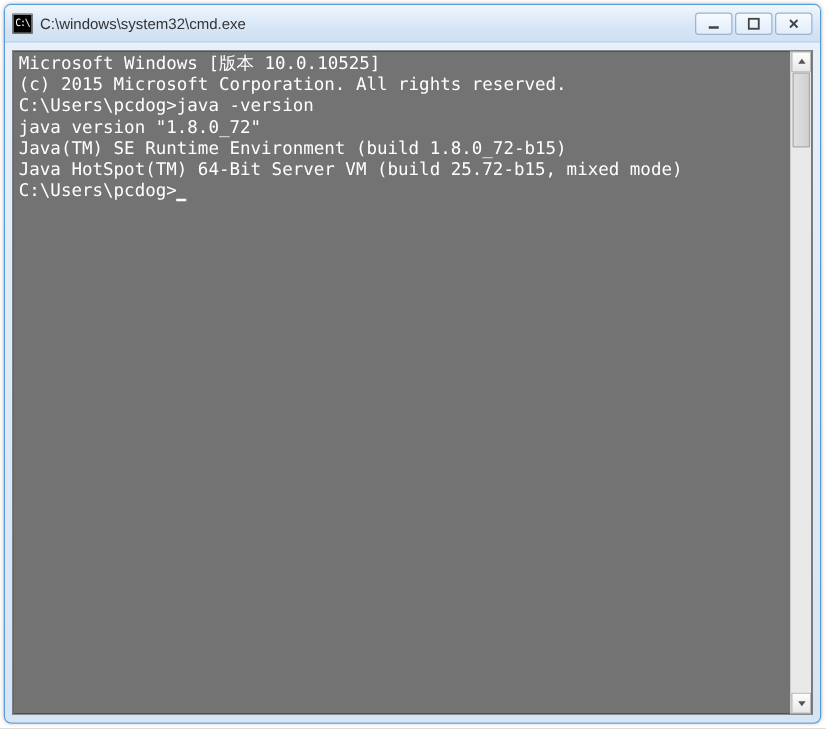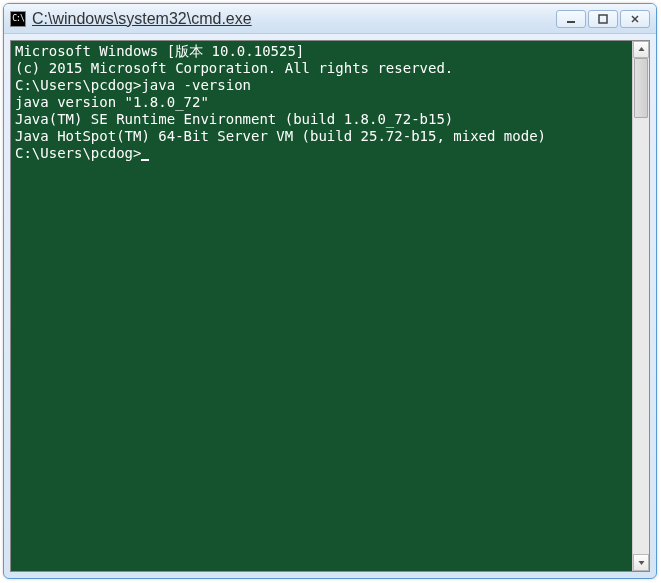--- a/index.html
+++ b/index.html
@@ -43,25 +43,24 @@
       display: flex;
       align-items: center;
       justify-content: center;
       font-size: 8px;
       color: #fff;
       font-family: monospace;
       letter-spacing: -1px;
     }
     .titlebar-text {
       flex: 1;
-      font-size: 16px;
+      font-size: 12px;
       color: #333;
       white-space: nowrap;
       overflow: hidden;
-      text-decoration: underline;
     }
     .window-controls {
       display: flex;
       gap: 2px;
     }
     .win-btn {
       width: 30px;
       height: 18px;
       border: 1px solid #9ab6d6;
       border-radius: 3px;
@@ -78,21 +77,21 @@
     .console-wrap {
       flex: 1;
       display: flex;
       margin: 6px;
       border: 1px solid #8a8a8a;
       background: #000;
       overflow: hidden;
     }
     .console {
       flex: 1;
-      background: #14532d;
+      background: #737373;
       color: #ffffff;
       font-family: "NSimSun", "SimSun", "Consolas", monospace;
       font-size: 14px;
       line-height: 17px;
       padding: 2px 4px;
       white-space: pre;
       overflow: hidden;
     }
     .cursor-underscore {
       display: inline-block;

